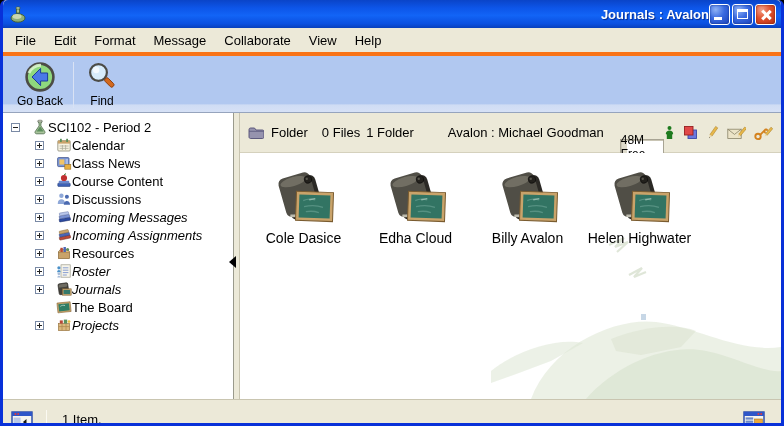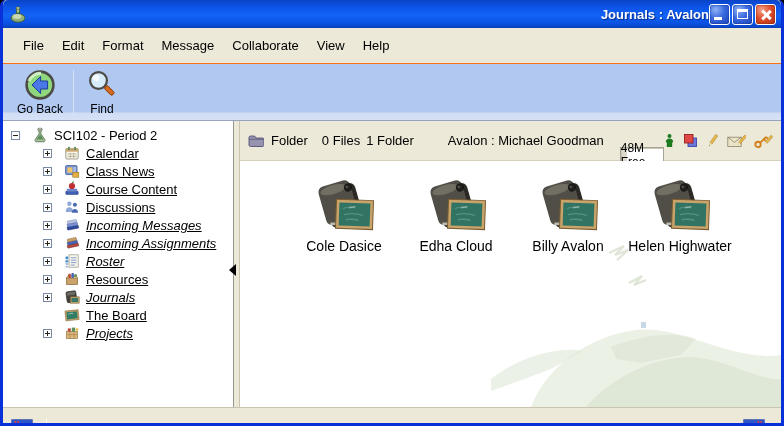--- a/index.html
+++ b/index.html
@@ -29,48 +29,48 @@
     background: radial-gradient(circle at 30% 25%, #8fb2f5 0%, #3a6ae0 45%, #1c42b8 100%);
     box-shadow: inset 0 0 2px #0a2a80;
   }
   .winbtn.close { background: radial-gradient(circle at 30% 25%, #f2a088 0%, #e0502c 45%, #b03014 100%); box-shadow: inset 0 0 2px #701800; }
   .g-min { position:absolute; left:4px; bottom:4px; width:8px; height:3px; background:#fff; }
   .g-max { position:absolute; left:4px; top:4px; width:11px; height:10px; border:1px solid #fff; border-top:3px solid #fff; }
   .g-x::before,.g-x::after { content:""; position:absolute; left:9px; top:4px; width:2.6px; height:12px; background:#fff; }
   .g-x::before { transform:rotate(45deg); } .g-x::after { transform:rotate(-45deg); }
 
   
-  .menubar { height:36px; background:#ece9d8; display:flex; align-items:center; padding-left:11px; border-bottom:1px solid #f97316; }
+  .menubar { height:28px; background:#ece9d8; display:flex; align-items:center; padding-left:3px; border-bottom:4px solid #f97316; }
   .menu-item { font-size:13px; color:#000; padding:2px 9px; cursor:default; }
 
   
   .toolbar {
     height:57px; background:linear-gradient(180deg,#b1c8f0 0%,#b1c8f0 86%,#cfdcf4 87%,#d6e1f6 100%);
     border-bottom:1px solid #96a4bd; display:flex; align-items:flex-start; padding:4px 0 0 8px;
   }
   .tbtn { display:flex; flex-direction:column; align-items:center; padding:1px 6px; }
   .tbtn .ticon { height:32px; display:flex; align-items:center; justify-content:center; }
   .tbtn .tlabel { font-size:12px; color:#000; margin-top:1px; white-space:nowrap; }
   .tbtn.disabled .tlabel { color:#9ba193; }
   .tsep { width:1px; height:46px; background:#93a5c6; border-right:1px solid #d9e2f4; margin:2px 6px 0 4px; }
 
   
   .mainrow { display:flex; height:286px; background:#fff; }
   .tree { width:230px; background:#fff; padding-top:5px; overflow:hidden; }
   .trow { display:flex; align-items:center; height:18px; cursor:default; }
   .trow.root { padding-left:8px; }
-  .trow.child { padding-left:40px;text-decoration:underline; }
+  .trow.child { padding-left:32px; }
   .ebox {
     width:9px; height:9px; border:1px solid #7a8aa5; background:#fff; position:relative; flex:none;
   }
   .ebox::before { content:""; position:absolute; left:1px; right:1px; top:3px; height:1px; background:#222; }
   .ebox.plus::after { content:""; position:absolute; top:1px; bottom:1px; left:3px; width:1px; background:#222; }
   .ebox.hidden { visibility:hidden; }
   .tree-icon { width:16px; height:16px; margin-left:12px; flex:none; display:inline-flex; }
-  .tlab { font-size:13px; color:#000; margin-left:6px; white-space:nowrap; }
+  .tlab { font-size:13px; color:#000; white-space:nowrap; }
   .tlab.italic { font-style:italic; }
 
   .splitter { width:7px; background:#ece9d8; border-left:1px solid #9a9a8c; border-right:1px solid #c8c4b0; position:relative; cursor:col-resize; }
   .collapse-arrow { position:absolute; left:-5px; top:143px; width:0; height:0;
     border-top:6px solid transparent; border-bottom:6px solid transparent; border-right:7px solid #000; }
 
   .rightpane { flex:1; display:flex; flex-direction:column; background:#fff; min-width:0; }
 
   
   .ctheader {
@@ -85,21 +85,21 @@
     font-size:12px; color:#000; position:relative; margin-left:2px;margin-top:28px;
   }
   .freebox .gauge { position:absolute; left:1px; top:1px; bottom:1px; width:5px; background:#dddacb; }
   .freebox .ftext { position:relative; }
   .hactions { margin-left:auto; display:flex; align-items:center; gap:8px; }
   .hactions span { display:inline-flex; }
 
   
   .content { flex:1; background:#fff; position:relative; overflow:hidden; }
   .watermark { position:absolute; right:0; bottom:0; pointer-events:none; }
-  .journals { position:relative; display:flex; padding:14px 0 0 12px;justify-content:center; }
+  .journals { position:relative; display:flex; padding:14px 0 0 12px; }
   .jitem { width:103px; display:flex; flex-direction:column; align-items:center; margin-right:9px; }
   .jicon { width:62px; height:58px; }
   .jname { font-size:14px; color:#000; margin-top:5px; white-space:nowrap; text-align:center; }
 
   
   .statusbar {
     height:40px; background:#ece9d8; border-top:1px solid #c9c5b0;
     display:flex; align-items:center; padding:0 8px; flex:none;
   }
   .sb-icon { display:inline-flex; }
@@ -254,42 +254,42 @@
                 <rect x="4" y="3.4" width="9.2" height="2.8" rx="0.6" fill="#c9a36a" stroke="#8a6a3a" stroke-width="0.5"></rect>
               </g>
             </svg>
           </span>
           <span class="tlab italic">Incoming Assignments</span>
         </div>
         <div class="trow child">
           <span class="ebox plus"></span>
           <span class="tree-icon">
             <svg width="16" height="16" viewBox="0 0 16 16">
+              <rect x="2.4" y="7" width="11.2" height="6.6" fill="#c9a36a" stroke="#8a6a3a" stroke-width="0.7"></rect>
+              <path d="M2.4 7l2-2.6h7.2l2 2.6" fill="#dbb87e" stroke="#8a6a3a" stroke-width="0.7"></path>
+              <rect x="4.4" y="2.8" width="2.4" height="4.2" fill="#b84838"></rect>
+              <rect x="7.5" y="2" width="2.4" height="5" fill="#4a66b8"></rect>
+              <circle cx="11.6" cy="4.6" r="1.5" fill="#5d8f5d"></circle>
+            </svg>
+          </span>
+          <span class="tlab">Resources</span>
+        </div>
+        <div class="trow child">
+          <span class="ebox plus"></span>
+          <span class="tree-icon">
+            <svg width="16" height="16" viewBox="0 0 16 16">
               <rect x="5" y="1.8" width="9.2" height="12.4" fill="#f7f5ea" stroke="#9a9a8a" stroke-width="0.7"></rect>
               <path d="M6.8 4.8h5.6M6.8 7.2h5.6M6.8 9.6h5.6M6.8 12h4" stroke="#6a86cc" stroke-width="0.8"></path>
               <circle cx="2.9" cy="4.8" r="1.6" fill="#4a90c8"></circle>
               <path d="M1.1 9.2c0-1.4.9-2.2 1.8-2.2s1.8.8 1.8 2.2z" fill="#4a90c8"></path>
               <circle cx="2.9" cy="10.8" r="1.4" fill="#a8bcd8"></circle>
               <path d="M1.3 14.6c0-1.2.8-1.9 1.6-1.9s1.6.7 1.6 1.9z" fill="#a8bcd8"></path>
             </svg>
           </span>
           <span class="tlab italic">Roster</span>
-        </div>
-        <div class="trow child">
-          <span class="ebox plus"></span>
-          <span class="tree-icon">
-            <svg width="16" height="16" viewBox="0 0 16 16">
-              <rect x="2.4" y="7" width="11.2" height="6.6" fill="#c9a36a" stroke="#8a6a3a" stroke-width="0.7"></rect>
-              <path d="M2.4 7l2-2.6h7.2l2 2.6" fill="#dbb87e" stroke="#8a6a3a" stroke-width="0.7"></path>
-              <rect x="4.4" y="2.8" width="2.4" height="4.2" fill="#b84838"></rect>
-              <rect x="7.5" y="2" width="2.4" height="5" fill="#4a66b8"></rect>
-              <circle cx="11.6" cy="4.6" r="1.5" fill="#5d8f5d"></circle>
-            </svg>
-          </span>
-          <span class="tlab">Resources</span>
         </div>
         <div class="trow child">
           <span class="ebox plus"></span>
           <span class="tree-icon">
             <svg width="16" height="16" viewBox="0 0 16 16">
               <g transform="rotate(-8 8 8)">
                 <rect x="2.6" y="2.2" width="9.8" height="11" rx="1.4" fill="#44423c" stroke="#26241f" stroke-width="0.6"></rect>
                 <rect x="3.3" y="2.9" width="8.4" height="3.2" rx="1.1" fill="#6e6c62"></rect>
               </g>
               <rect x="6.4" y="7.8" width="8.8" height="6.4" fill="#c9a36a" stroke="#7a5c30" stroke-width="0.5"></rect>

